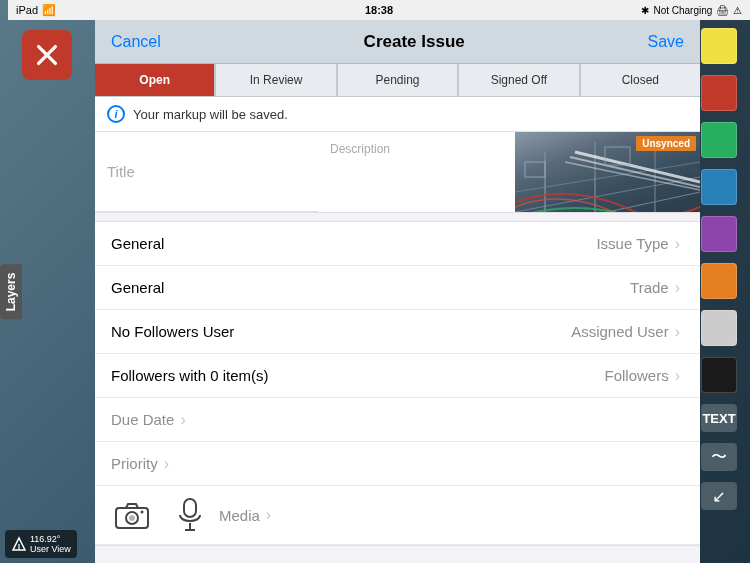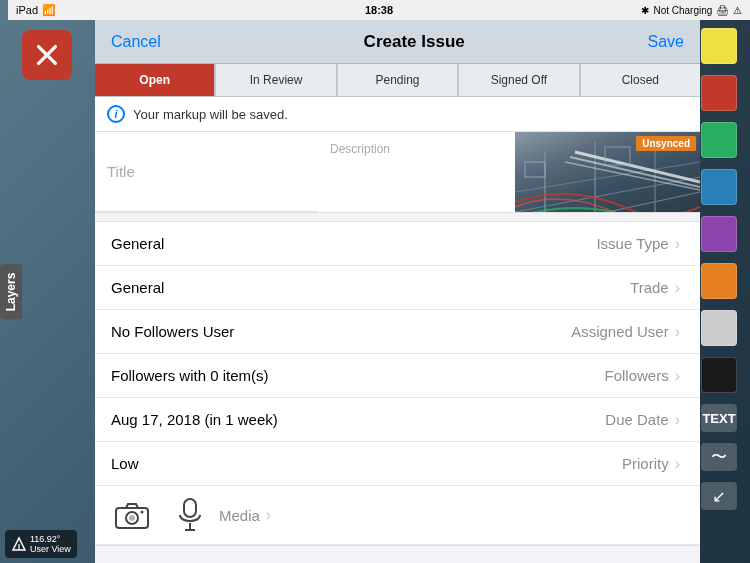--- a/index.html
+++ b/index.html
@@ -475,29 +475,27 @@
 
       <div class="list-row">
         <span class="row-left">Followers with 0 item(s)</span>
         <div class="row-right">
           <span>Followers</span>
           <span class="chevron">›</span>
         </div>
       </div>
 
       <div class="list-row">
-        <span class="row-left">Aug 17, 2018 (in 1 week)</span>
         <div class="row-right">
           <span>Due Date</span>
           <span class="chevron">›</span>
         </div>
       </div>
 
       <div class="list-row">
-        <span class="row-left">Low</span>
         <div class="row-right">
           <span>Priority</span>
           <span class="chevron">›</span>
         </div>
       </div>
 
       <div class="media-row">
         <div class="media-icons">
 
           <div class="media-icon-btn">

